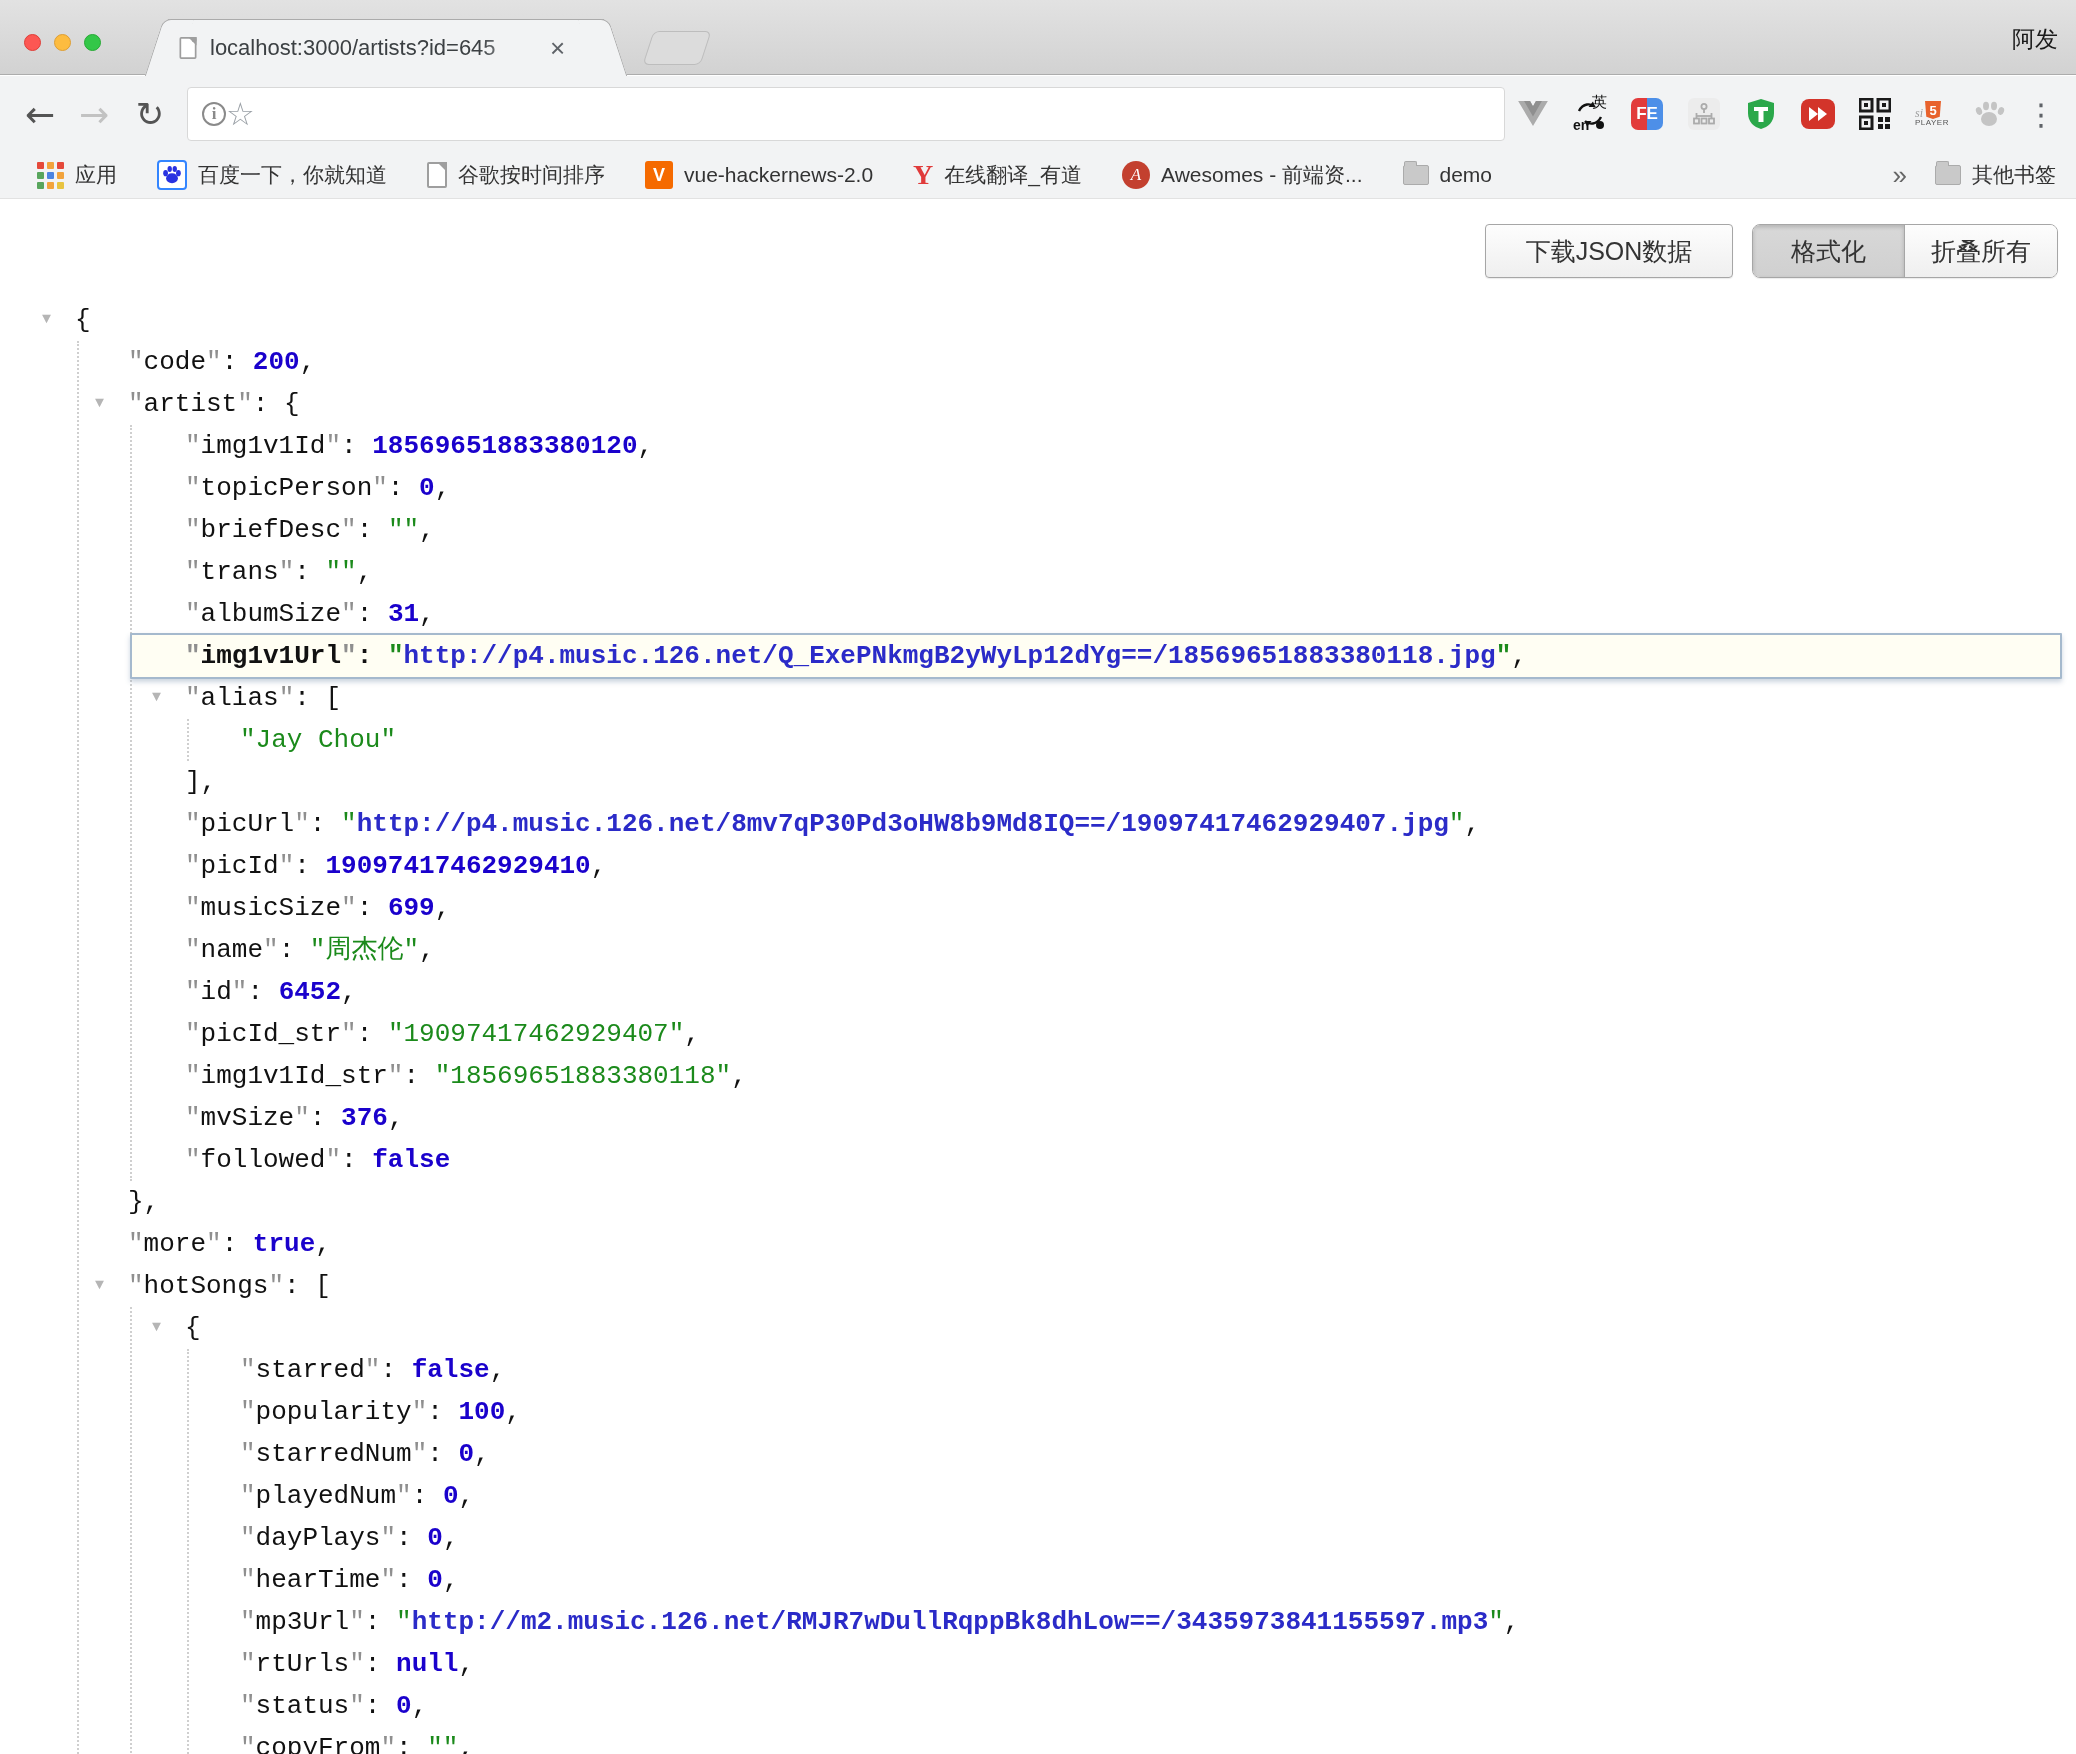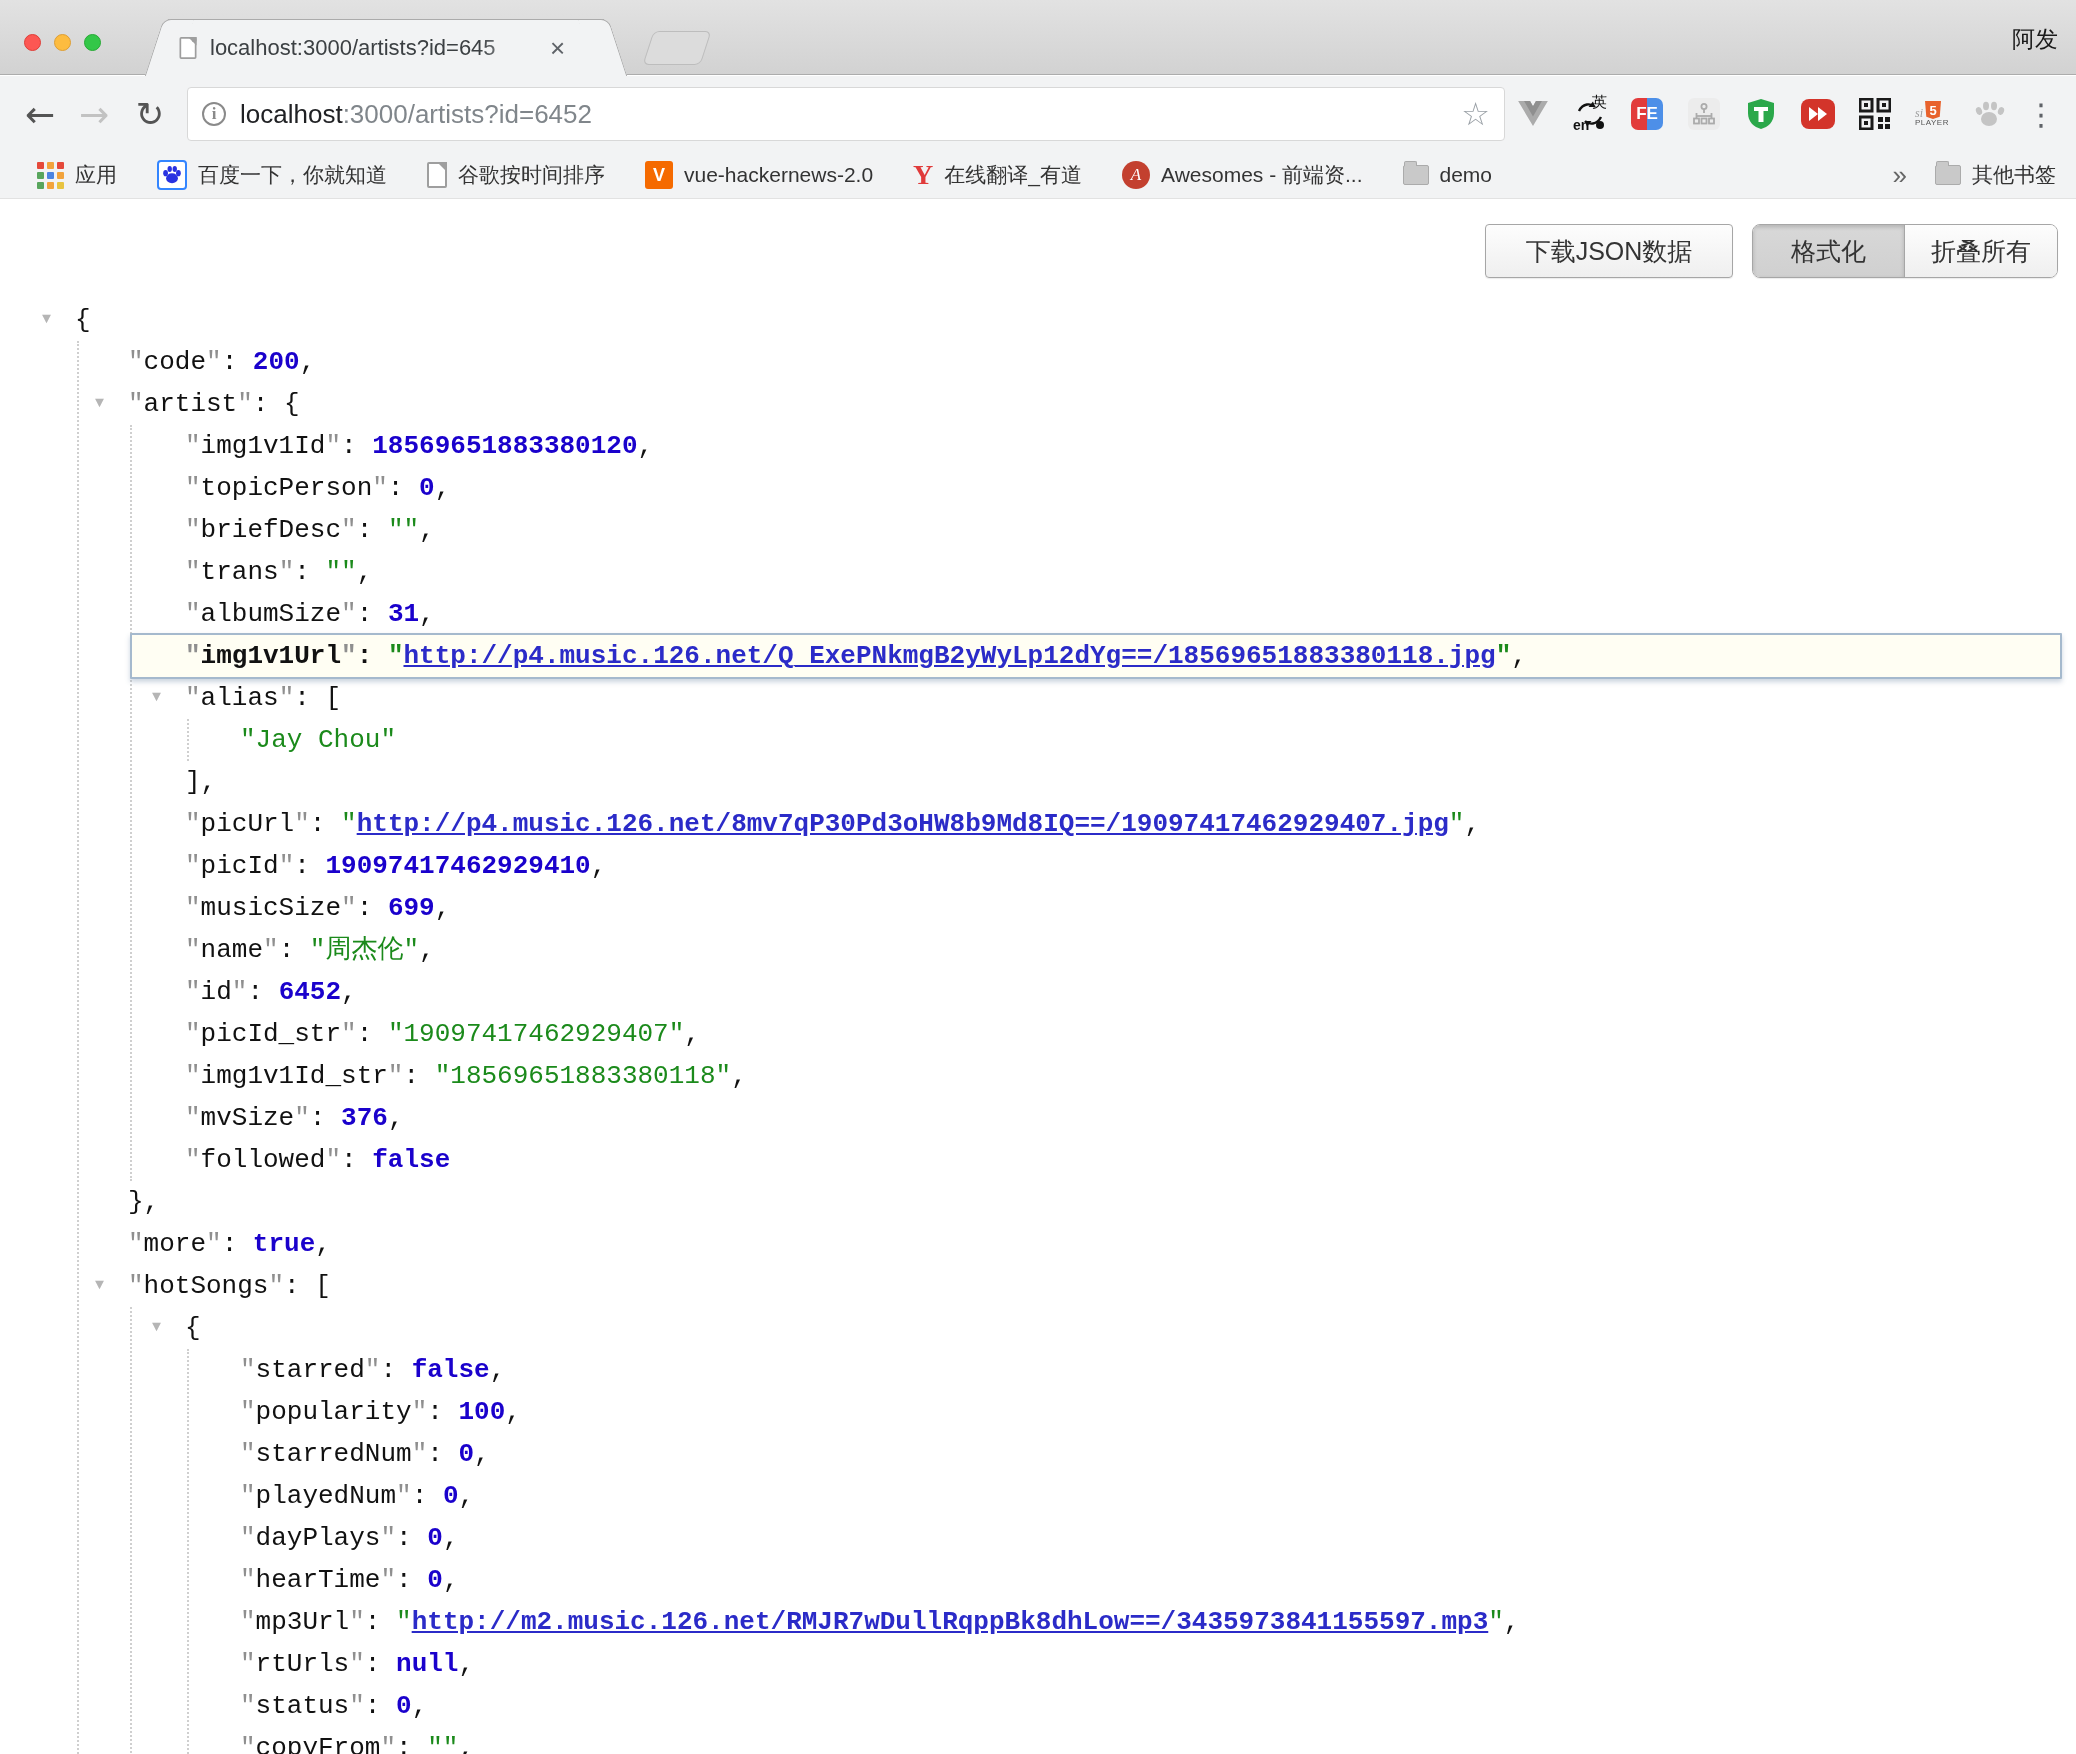--- a/index.html
+++ b/index.html
@@ -122,21 +122,21 @@
   .hlbox {
     position:absolute; left:130px; top:334px; width:1932px; height:46px;
     background:#FFFEF3; border:2px solid #A5B9CD; border-radius:1px;
     box-shadow:0 3px 5px rgba(140,160,185,0.45); z-index:1;
   }
   .q   { color:#8F8F8F; }
   .k   { color:#111; }
   .pun { color:#111; }
   .num { color:#1A01CC; font-weight:bold; }
   .str { color:#1B8A1B; }
-  .link{ color:#2B2BC8; text-decoration:underline; font-weight:bold; }
+  .link{ color:#2B2BC8; font-weight:bold; }
   .b   { font-weight:bold; }
 </style>
 </head>
 <body>
 
 <div class="titlebar">
   <div class="traffic">
     <span class="light red"></span>
     <span class="light yellow"></span>
     <span class="light green"></span>
@@ -156,21 +156,20 @@
   <div class="user-label">阿发</div>
 </div>
 
 <div class="toolbar">
   <div class="navbtn back">←</div>
   <div class="navbtn forward">→</div>
   <div class="navbtn reload">↻</div>
 
   <div class="urlfield">
     <span class="info-icon">i</span>
-    <span class="url-text"><span class="url-host">localhost</span><span class="url-rest">:3000/artists?id=6452</span></span>
     <span class="star-icon">☆</span>
   </div>
 
   <div class="extensions" id="extensions">
       <span class="ext">
         <svg width="30" height="26" viewBox="0 0 32 28">
           <polygon points="0,0 12.8,0 16,5.6 19.2,0 32,0 16,27" fill="#ABABAB"></polygon>
           <polygon points="6.4,0 16,16.6 25.6,0 19.2,0 16,5.6 12.8,0" fill="#8F8F8F"></polygon>
         </svg>
       </span>

